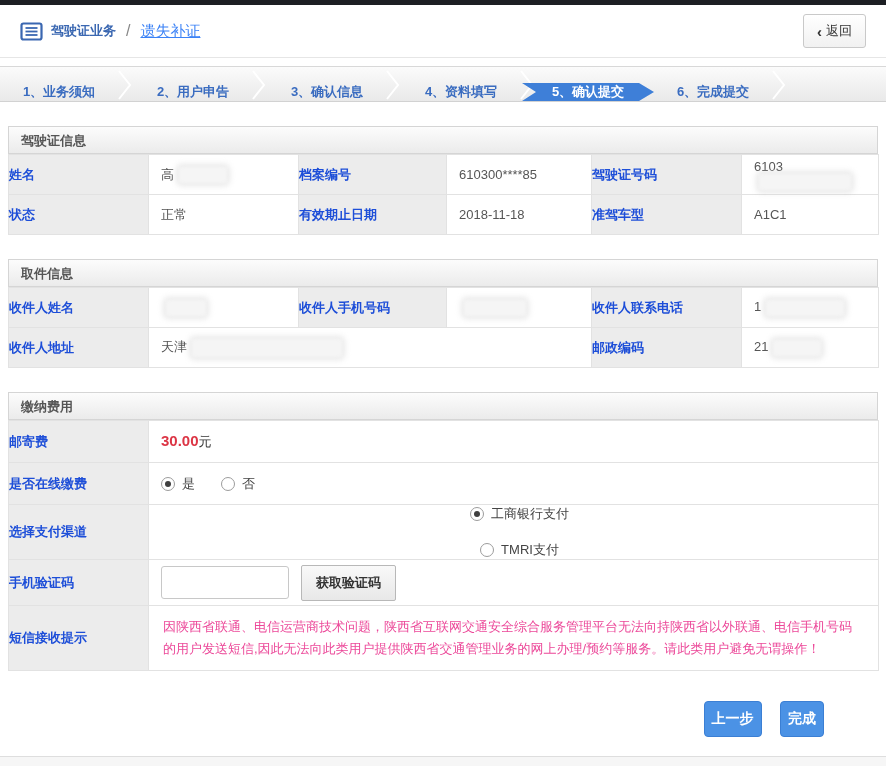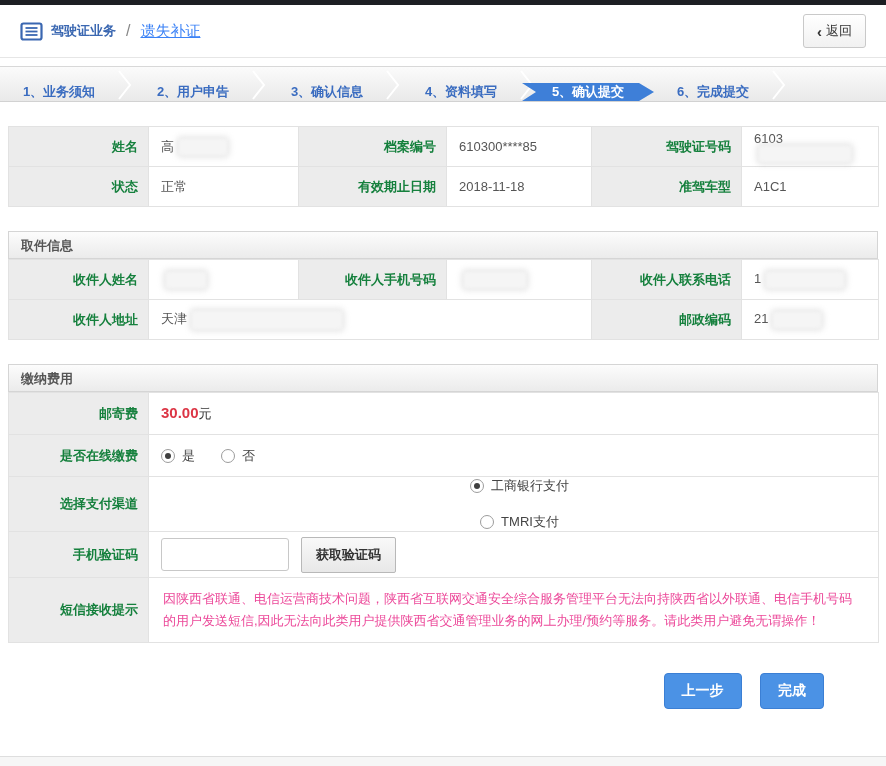--- a/index.html
+++ b/index.html
@@ -33,22 +33,22 @@
     margin-left:-14px; }
   .steps-tail { flex:1; }
 
   .section { margin:24px 8px 0; }
   .section:first-of-type { margin-top:26px; }
   .section-title { height:28px; line-height:27px; padding-left:12px;
     background:linear-gradient(#fcfcfc,#ebebeb);
     border:1px solid #d5d5d5; font-size:13px; font-weight:bold; color:#555; }
   table.grid { width:100%; border-collapse:collapse; table-layout:fixed; }
   table.grid td { border:1px solid #e2e2e2; height:40px; font-size:13px; }
-  td.lbl { background:#ececec; text-align:right; padding-right:10px;
-    font-weight:bold; color:#15803d; }
+  td.lbl { background:#ececec; padding-right:10px;
+    font-weight:bold; color:#1d4ed8; }
   td.val { background:#fff; padding-left:12px; color:#555; }
 
   .redact { display:inline-block; vertical-align:middle; height:16px;
     background:#f5f5f5; border-radius:3px; margin-left:5px;
     box-shadow:0 0 5px 3px rgba(205,205,205,0.45); filter:blur(1.5px); }
 
   .fee-num { color:#dc3545; font-weight:bold; font-size:15px; }
   .fee-unit { color:#333; font-size:13px; }
 
   .radio-group { display:flex; align-items:center; gap:26px; }
@@ -63,21 +63,21 @@
     padding:0 8px; font-size:13px; font-family:inherit; }
   .code-btn { background:linear-gradient(#f9f9f9,#e8e8e8); border:1px solid #b8b8b8;
     border-radius:2px; padding:8px 14px; font-size:13px; font-weight:bold; color:#333;
     cursor:pointer; font-family:inherit; }
 
   td.notice { padding:10px 14px; line-height:22px; color:#ec4899; font-size:13px;
     height:auto; }
 
   .actions { margin:30px 62px 0 0; text-align:right; }
   .btn-primary { background:#4b92e5; border:1px solid #3b7fd4; border-radius:4px;
-    color:#fff; font-size:14px; font-weight:bold; padding:8px 17px; cursor:pointer;
+    color:#fff; font-size:14px; font-weight:bold; padding:8px 7px; cursor:pointer;
     margin-left:14px; font-family:inherit; }
 
   .footer-strip { margin-top:auto; height:10px; background:#f6f6f6;
     border-top:1px solid #dedede; }
 </style>
 </head>
 <body>
 
 <div class="page">
 
@@ -134,20 +134,21 @@
     <div class="step">6、完成提交</div>
     <div class="step-divider">
       <svg width="14" height="32" viewBox="0 0 14 32">
           <polyline points="1,2 12,16 1,30" fill="none" stroke="#ffffff" stroke-width="2"></polyline>
         </svg>
     </div>
     <div class="steps-tail"></div>
   </div>
 
   <div class="section">
+    <div class="section-title">驾驶证信息</div>
     <table class="grid">
       <colgroup>
         <col style="width:140px">
           <col style="width:150px">
           <col style="width:148px">
         <col style="width:145px">
           <col style="width:150px">
           <col style="width:137px">
       </colgroup>
       <tbody>

